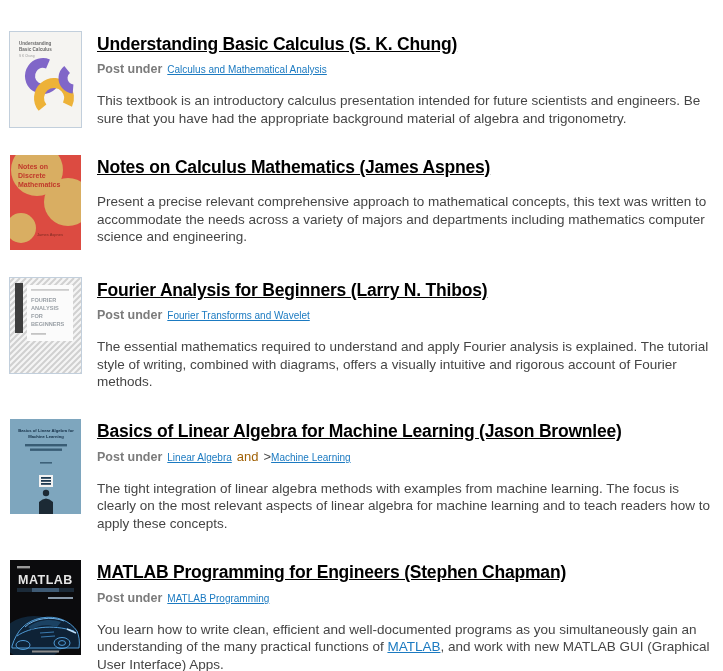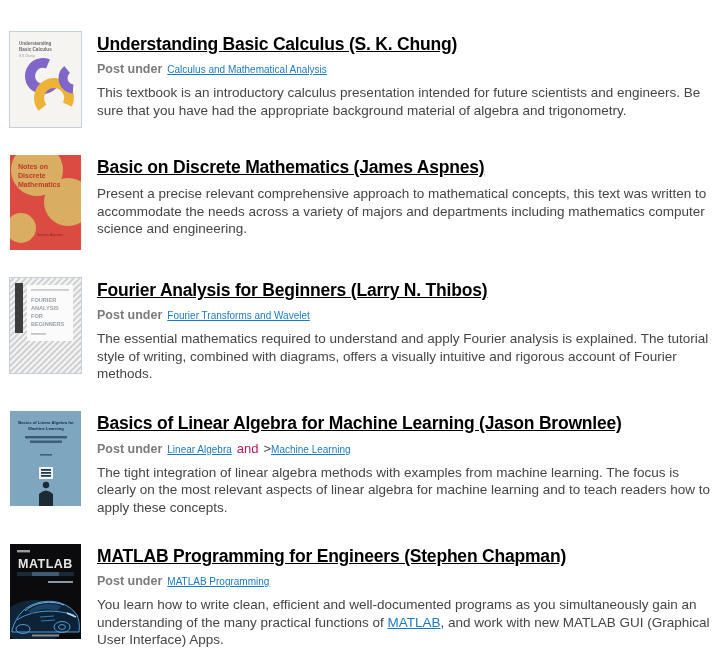--- a/index.html
+++ b/index.html
@@ -16,25 +16,25 @@
   .book-title{
     font-size:17.5px;font-weight:700;color:#000;
     text-decoration:underline;letter-spacing:-0.2px;
     line-height:1.15;display:inline-block;cursor:pointer;
   }
   .meta-line{margin-top:8px;font-size:12.5px;color:#7b7b7b;font-weight:700;}
   .meta-line .cat-link{
     font-size:10px;font-weight:400;color:#1b7ac1;
     text-decoration:underline;margin-left:5px;cursor:pointer;
   }
-  .meta-line .conj{font-weight:400;color:#be185d;font-size:13px;margin-left:5px;}
+  .meta-line .conj{font-weight:400;color:#a16207;font-size:13px;margin-left:5px;}
   .meta-line .prefix{font-weight:400;color:#4a4a4a;font-size:13px;margin-left:5px;}
   .meta-line .prefix + .cat-link{margin-left:0;}
   .desc{
-    margin-top:8px;font-size:13.5px;color:#454545;
+    margin-top:16px;font-size:13.5px;color:#454545;
     line-height:17.5px;max-width:624px;
   }
   .desc-link{color:#1b7ac1;text-decoration:underline;cursor:pointer;}
 </style>
 </head>
 <body>
 
 <div class="page">
 
   <div class="entry">
@@ -69,21 +69,21 @@
         <circle cx="11" cy="73" r="15" fill="#d9ae62"></circle>
       </g>
       <g font-weight="bold">
         <text x="8" y="14" font-size="7" fill="#c0392b">Notes on</text>
         <text x="8" y="23" font-size="7" fill="#c0392b">Discrete</text>
         <text x="8" y="32" font-size="7" fill="#c0392b">Mathematics</text>
       </g>
       <text x="40" y="81" font-size="4" text-anchor="middle" fill="#7e2b22">James Aspnes</text>
     </svg>
     <div class="entry-text">
-      <span class="book-title">Basic on Discrete Mathematics (James Aspnes)</span>
+      <span class="book-title">Notes on Calculus Mathematics (James Aspnes)</span>
       <div class="desc">Present a precise relevant comprehensive approach to mathematical concepts, this text was written to accommodate the needs across a variety of majors and departments including mathematics computer science and engineering.</div>
     </div>
   </div>
 
   <div class="entry">
     <svg class="cover bordered" viewBox="0 0 71 95" xmlns="http://www.w3.org/2000/svg">
       <rect x="0" y="0" width="71" height="95" fill="#f5f5f5"></rect>
       <path d="M4 0 L-96 100 M10 0 L-90 100 M16 0 L-84 100 M22 0 L-78 100 M28 0 L-72 100 M34 0 L-66 100 M40 0 L-60 100 M46 0 L-54 100 M52 0 L-48 100 M58 0 L-42 100 M64 0 L-36 100 M70 0 L-30 100 M76 0 L-24 100 M82 0 L-18 100 M88 0 L-12 100 M94 0 L-6 100 M100 0 L0 100 M106 0 L6 100 M112 0 L12 100 M118 0 L18 100 M124 0 L24 100 M130 0 L30 100 M136 0 L36 100 M142 0 L42 100 M148 0 L48 100 M154 0 L54 100 M160 0 L60 100 M166 0 L66 100" stroke="#d0d0d0" stroke-width="2" fill="none"></path>
       <rect x="17" y="7" width="46" height="56" fill="#fbfbfb"></rect>
       <rect x="5" y="5" width="8" height="50" fill="#3d3d3d"></rect>

